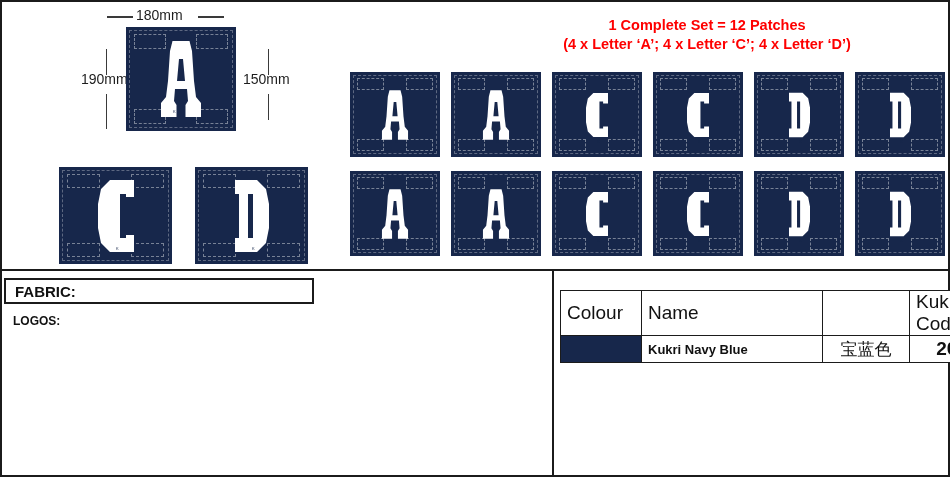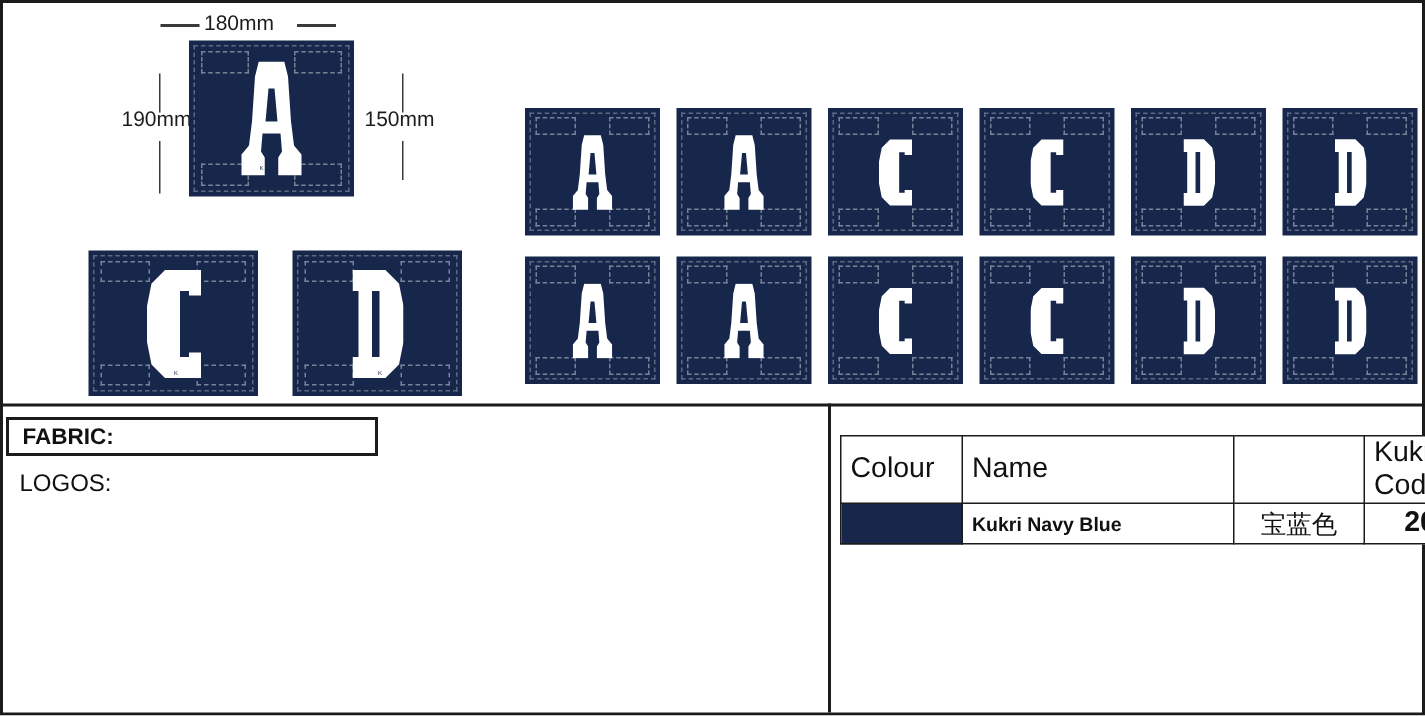--- a/index.html
+++ b/index.html
@@ -34,21 +34,21 @@
      font-weight:bold;font-size:14.5px;line-height:19px;white-space:nowrap;}
 
   
   .hdivider{position:absolute;left:0;right:0;border-top:2px solid #1b1b1b;}
   .vdivider{position:absolute;top:0;bottom:0;border-left:2px solid #1b1b1b;}
 
   .fabricbox{position:absolute;border:2px solid #1b1b1b;box-sizing:border-box;
      display:flex;align-items:center;background:#fff;}
   .fabricbox .lbl{font-size:15px;font-weight:bold;margin-left:9px;}
   .fabricbox .val{font-size:12.5px;margin-left:10px;}
-  .logoslbl{position:absolute;font-size:16px;font-weight:normal;}
+  .logoslbl{position:absolute;font-size:12px;font-weight:bold;}
 
   
   .ctable{position:absolute;border-collapse:collapse;background:#fff;
       table-layout:fixed;}
   .ctable td{border:1.5px solid #1b1b1b;font-size:19px;
       padding:0 6px;height:26px;vertical-align:middle;}
   .ctable .c-swatchhead{width:68px;}
   .ctable .c-name{width:168px;margin-top:46px;}
   .ctable .c-cn{width:74px;}
   .ctable .c-code{width:72px;}
@@ -110,20 +110,24 @@
     <div class="cnr" style="left:8px;bottom:7px;width:33px;height:14px;"></div>
     <div class="cnr" style="right:8px;bottom:7px;width:33px;height:14px;"></div>
     <div class="glyph">
       <svg width="34" height="72" viewBox="0 0 34 72" aria-hidden="true">
         <path fill="#ffffff" d="M0 0 H22 L31 9 L34 24 V48 L31 63 L22 72 H0 V58 H4 V14 H0 Z M13 14 V58 H18 V14 Z"></path>
       </svg>
     </div>
     <div class="tag" style="left:57px;bottom:13px;">K</div>
   </div>
 
+  <div class="setnote" style="left: 470px; top: 14px; width: 470px; color: rgb(254, 0, 0);">
+    <div>1 Complete Set = 12 Patches</div>
+    <div>(4 x Letter ‘A’;   4 x Letter ‘C’;   4 x Letter ‘D’)</div>
+  </div>
 
   <div id="grid" style="position:absolute;left:348px;top:70px;width:596px;height:184px;">
       <div class="patch" style="left: 0px; top: 0px; width: 90px; height: 85px; background: rgb(23, 39, 75);">
         <div class="inner"></div>
         <div class="cnr" style="left: 7px; top: 6px; width: 27px; height: 12px;"></div>
         <div class="cnr" style="right: 7px; top: 6px; width: 27px; height: 12px;"></div>
         <div class="cnr" style="left: 7px; bottom: 6px; width: 27px; height: 12px;"></div>
         <div class="cnr" style="right: 7px; bottom: 6px; width: 27px; height: 12px;"></div>
         <div class="glyph">
           <svg width="30" height="50" viewBox="0 0 46 76">
@@ -273,21 +277,21 @@
             <path fill="#ffffff" d="M0 0 H22 L31 9 L34 24 V48 L31 63 L22 72 H0 V58 H4 V14 H0 Z M13 14 V58 H18 V14 Z"></path>
           </svg>
         </div>
         <div class="tag" style="left: 45px; bottom: 13px;">K</div>
       </div>
     </div>
 
   <div class="hdivider" style="top:267px;left:0;right:0;"></div>
   <div class="vdivider" style="left:550px;top:267px;bottom:0;"></div>
 
-  <div class="fabricbox" style="left:2px;top:276px;width:248px;height:26px;text-align:right;">
+  <div class="fabricbox" style="left:2px;top:276px;width:310px;height:26px;text-align:right;">
     <span class="lbl">FABRIC:</span>
   </div>
 
   <div class="logoslbl" style="left:11px;top:312px;">LOGOS:</div>
 
   <table class="ctable" style="left:558px;top:288px;width:383px;">
     <tbody>
       <tr>
         <td class="c-swatchhead">Colour</td>
         <td class="c-name">Name</td>

